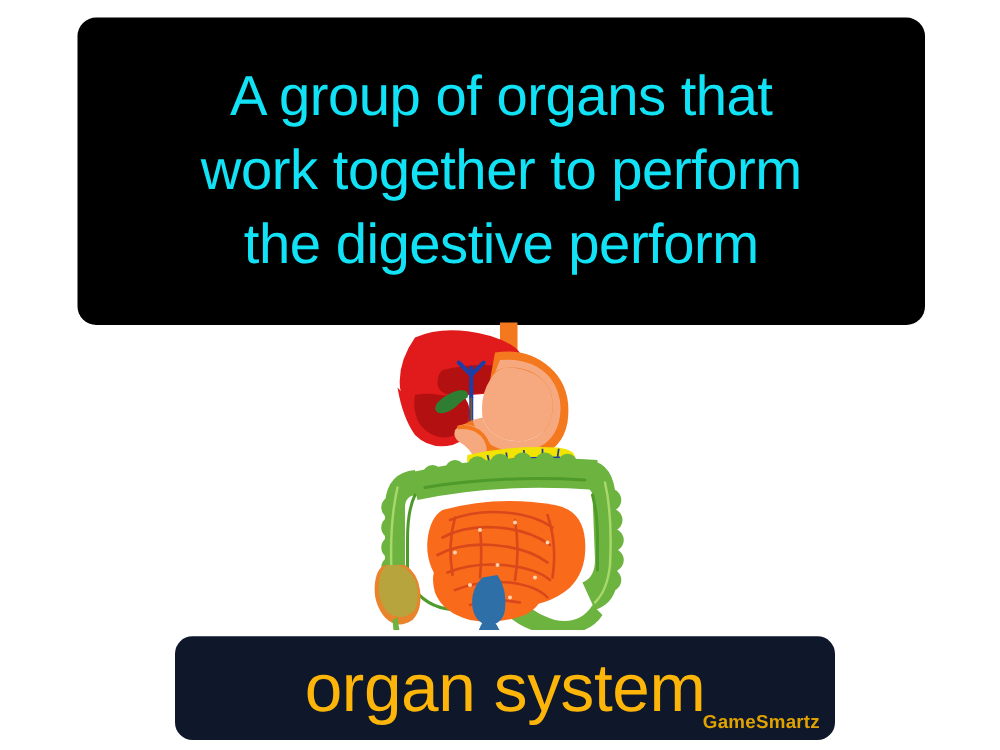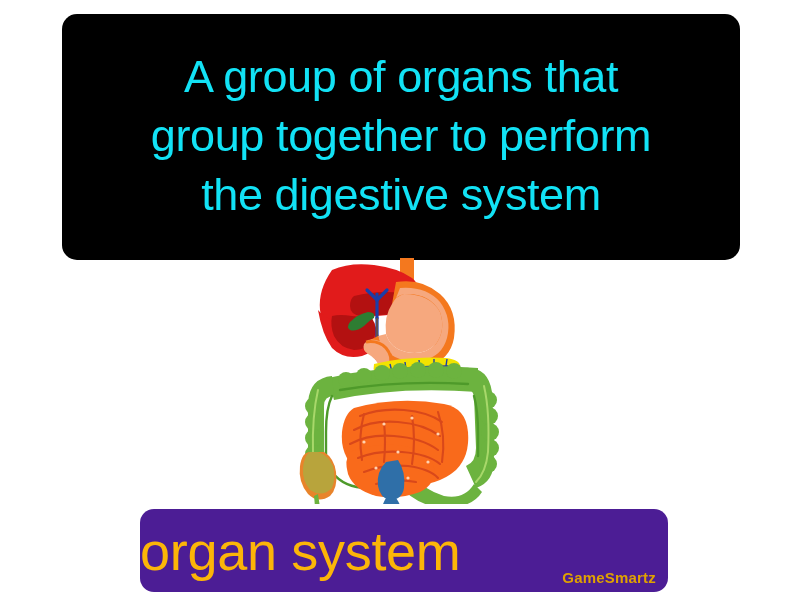--- a/index.html
+++ b/index.html
@@ -50,24 +50,25 @@
     text-align: center;
   }
 
   
   #term-box {
     position: absolute;
     left: 140px;
     top: 505px;
     width: 528px;
     height: 83px;
-    background: #4c1d95;
+    background: #0f172a;
     border-radius: 14px;
     display: flex;
     align-items: center;
+    justify-content: center;
     box-sizing: border-box;
   }
   #term-text {
     color: #FCB508;
     font-family: "Liberation Sans", sans-serif;
     font-size: 54px;
     line-height: 58px;
     font-weight: 400;
     letter-spacing: -0.3px;
     white-space: nowrap;
@@ -93,22 +94,22 @@
   }
   #illustration svg { display: block; width: 100%; height: 100%; }
 </style>
 </head>
 <body>
 
 <div id="card">
 
   <div id="definition-box">
     <div class="def-line">A group of organs that</div>
-    <div class="def-line">group together to perform</div>
-    <div class="def-line">the digestive system</div>
+    <div class="def-line">work together to perform</div>
+    <div class="def-line">the digestive perform</div>
   </div>
 
   <div id="illustration">
     <svg viewBox="0 0 230 248" xmlns="http://www.w3.org/2000/svg">
 
       <path d="M112 2 L126 2 L126 40 Q126 54 118 62 L108 68 L102 56 Q112 50 112 40 Z" fill="#F4781E"></path>
 
       <path d="M44 14 Q62 6 86 9 Q110 12 124 22 Q134 30 130 44 Q126 56 112 58
                L66 62 Q50 70 42 82 Q34 70 32 54 Q30 34 44 14 Z" fill="#E11B1B"></path>
       <path d="M30 54 Q34 78 44 92 Q56 104 74 100 Q86 96 92 84 L86 66 L50 66 Q36 62 30 54 Z" fill="#E11B1B"></path>

